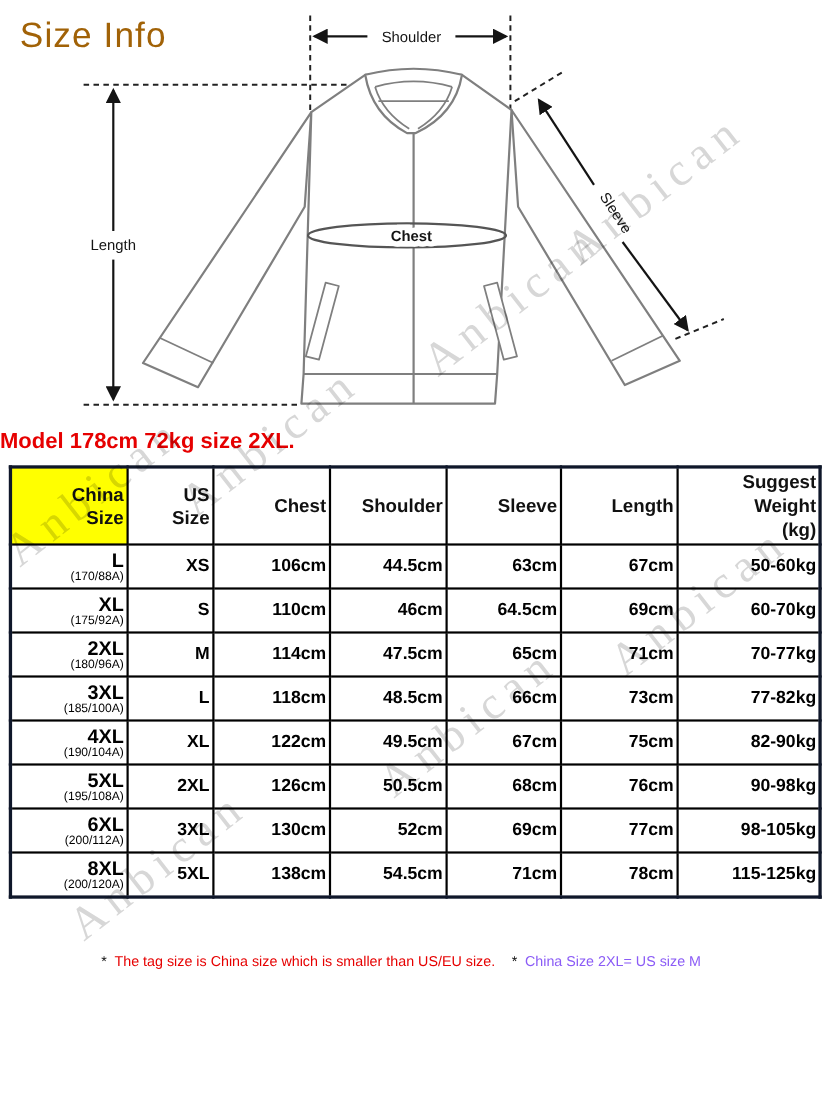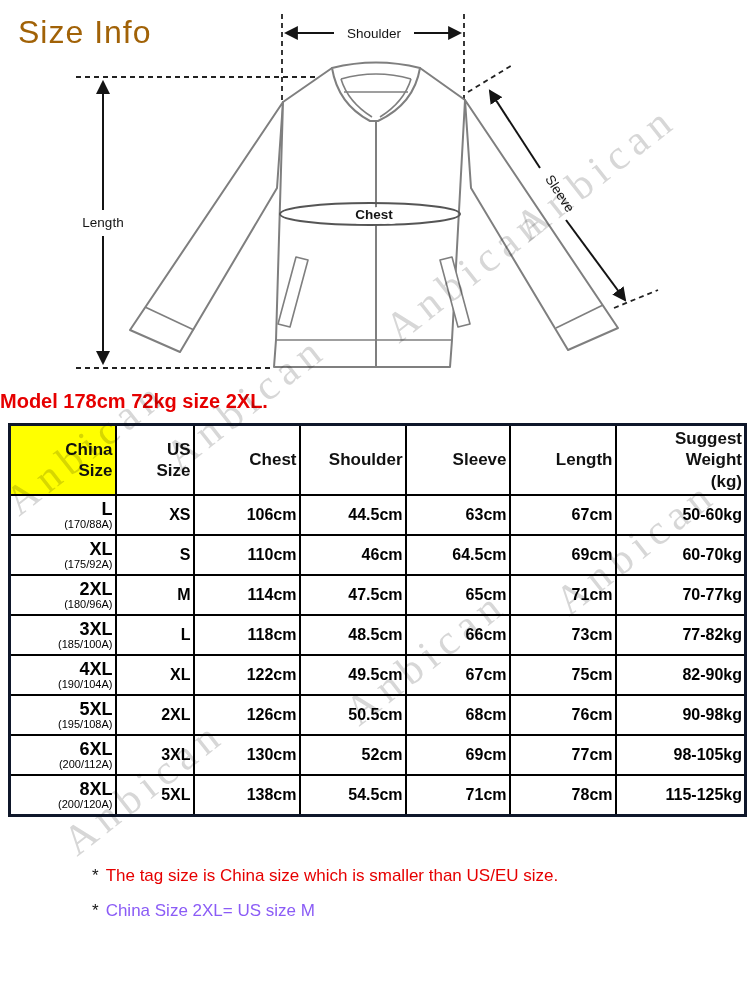--- a/index.html
+++ b/index.html
@@ -44,21 +44,21 @@
   th.china-h { background:#ffff00; color:#e60000; font-size:19px; }
   th.wt-h    { color:#e60000;margin-left:16px; }
   table.size td { height:36px; font-size:16px; font-weight:bold; color:#000; line-height:1.1; }
   td.china  { color:#e60000; }
   .cn-main  { font-size:18px; font-weight:bold; }
   .cn-sub   { font-size:11px; font-weight:normal; margin-top:-1px; }
   td.wt     { color:#e60000; }
   
   .footnotes {
     position:absolute; left:92px; top:866px; z-index:2;
-    display:flex; flex-direction:column; gap:15px; font-size:17px; color:#141414;
+    display:flex; flex-direction:row; gap:15px; font-size:13px; color:#141414;
   }
   .footnote { white-space:nowrap; }
   .footnote .marker { color:#141414; margin-right:7px; }
   .footnote .text   { color:#8b5cf6; }
   .footnote.red .text { color:#e60000; }
 </style>
 </head>
 <body>
 
 <div class="page">

